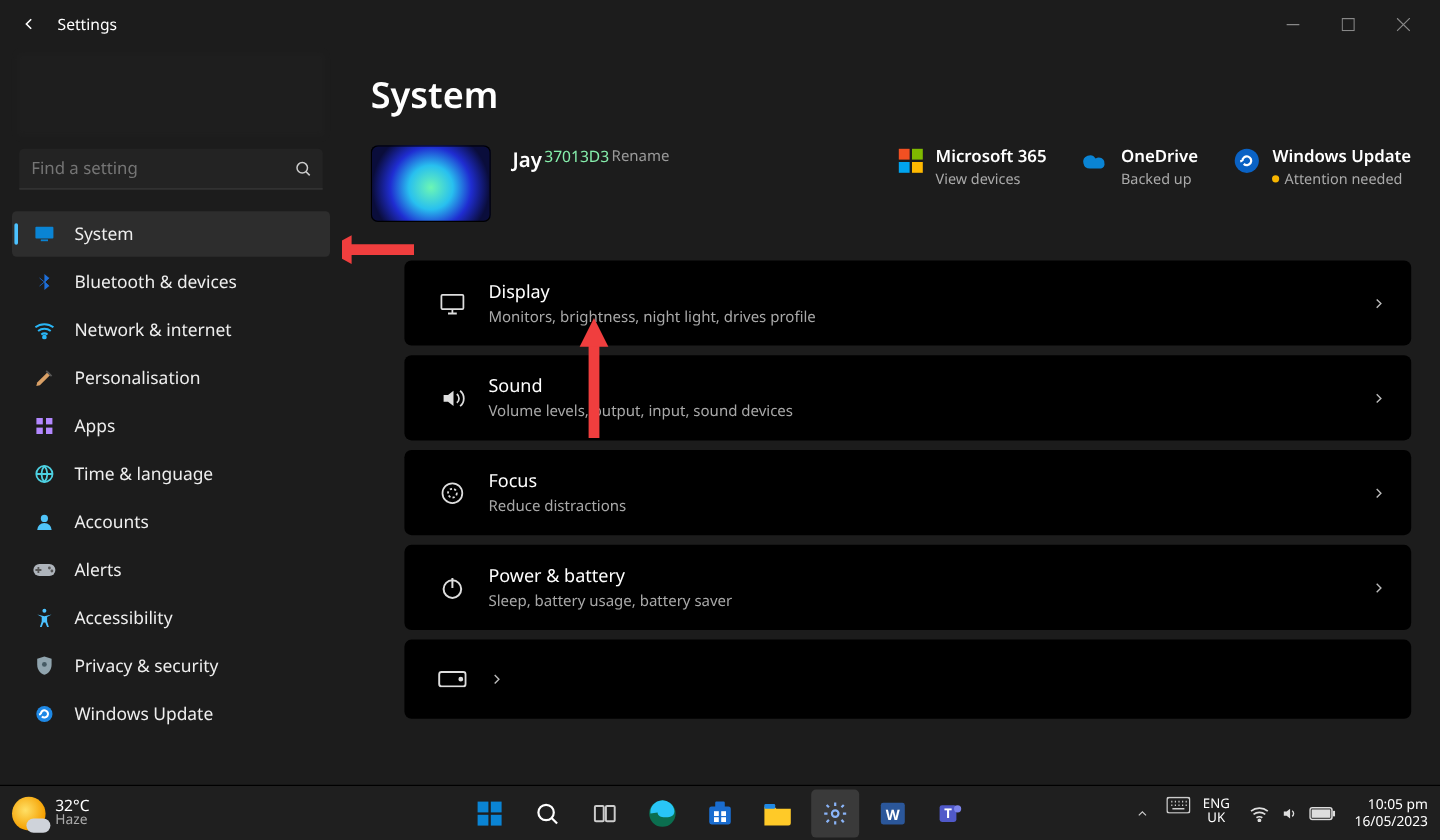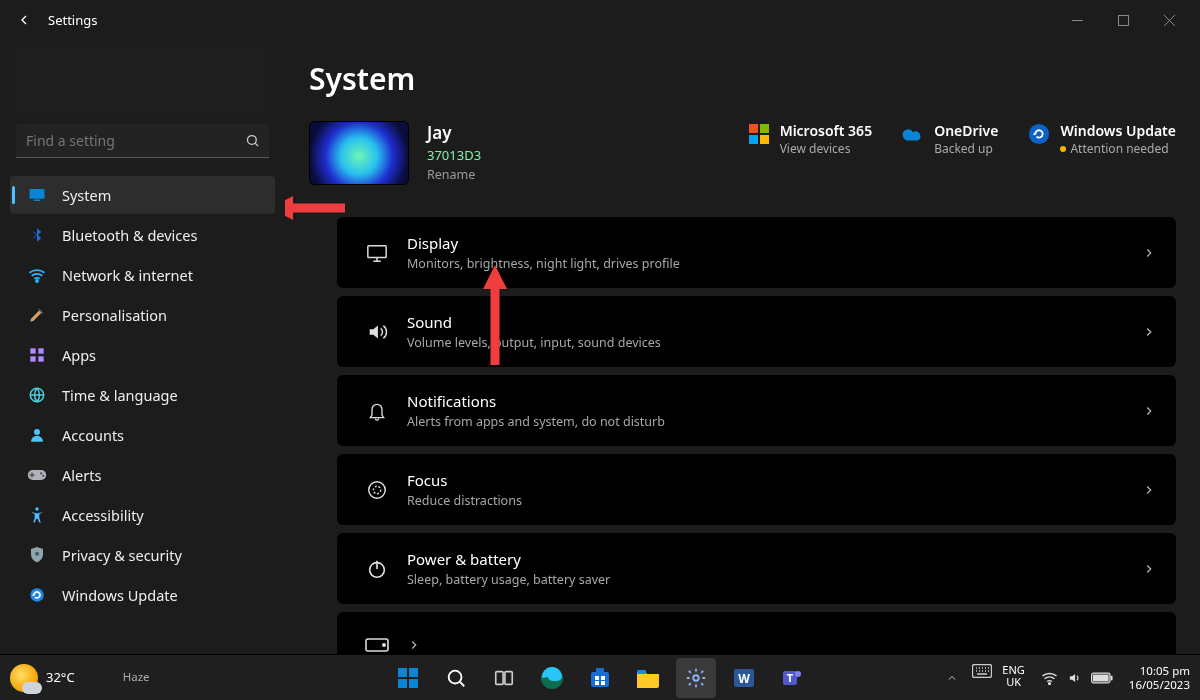--- a/index.html
+++ b/index.html
@@ -23,21 +23,21 @@
   .nav { display: flex; flex-direction: column; gap: 2px; padding: 0 4px; }
   .navitem { display: flex; align-items: center; height: 38px; padding: 0 10px 0 14px; border-radius: 4px; cursor: pointer; font-size: 14.5px; color: #eee; position: relative; }
   .navitem .ico { width: 26px; display: flex; align-items: center; justify-content: center; margin-right: 12px; }
   .navitem.active { background: #2d2d2d; }
   .navitem.active::before { content: ""; position: absolute; left: 2px; width: 3px; height: 18px; background: #4cc2ff; border-radius: 2px; }
   
   .main { flex: 1; padding: 18px 24px 0 24px; overflow: hidden; display: flex; flex-direction: column; position: relative; }
   .page-title { font-size: 30px; font-weight: 600; margin-bottom: 22px; }
   .header-row { display: flex; align-items: flex-start; gap: 18px; margin-bottom: 32px; }
   .pc-tile { width: 100px; height: 64px; border-radius: 6px; background: radial-gradient(circle at 50% 55%, #6cf6b4 0%, #28c0ef 30%, #1f2dd1 55%, #0a0d3b 80%); box-shadow: 0 0 0 1px #000 inset; }
-  .pc-info { display: flex; flex-direction: column; gap: 2px; }
+  .pc-info { display: flex; gap: 2px; }
   .pc-name { font-size: 17px; font-weight: 600; }
   .pc-model { font-size: 13px; color: #86efac; }
   .pc-rename { font-size: 12.5px; color: #9a9a9a; cursor: pointer; }
   .header-spacer { flex: 1; }
   .hdr-widgets { display: flex; gap: 30px; align-items: flex-start; }
   .hdr-w { display: flex; gap: 10px; align-items: flex-start; cursor: pointer; }
   .hdr-w .wicon { width: 22px; height: 22px; display: flex; align-items: center; justify-content: center; margin-top: 2px; }
   .hdr-w .wtitle { font-size: 14px; font-weight: 600; }
   .hdr-w .wsub { font-size: 12px; color: #aaa; display: flex; align-items: center; gap: 4px; }
   .wsub.warn::before { content: ""; width: 6px; height: 6px; border-radius: 50%; background: #f7b500; display: inline-block; }
@@ -49,21 +49,21 @@
   .option .osub { font-size: 12.5px; color: #a8a8a8; }
   .option .chev { color: #bbb; }
   
   .arrow { position: absolute; pointer-events: none; }
   .arrow svg { display: block; }
   
   .taskbar { height: 46px; background: #1f1f1f; border-top: 1px solid #000; display: flex; align-items: center; padding: 0 10px; }
   .weather { display: flex; align-items: center; gap: 8px; }
   .weather .sun { width: 28px; height: 28px; border-radius: 50%; background: radial-gradient(circle at 40% 40%, #ffe066, #f59f00 70%); position: relative; }
   .weather .sun::after { content:""; position:absolute; right:-4px; bottom:-2px; width:20px; height:12px; background:#cfd3da; border-radius:10px; }
-  .weather-text { display:flex; flex-direction:row; line-height:1.05;gap:48px; }
+  .weather-text { display:flex; flex-direction:column; line-height:1.05; }
   .weather-text .t1 { font-size:13px; }
   .weather-text .t2 { font-size:11.5px; color:#aaa; }
   .task-center { position:absolute; left:50%; transform:translateX(-50%); display:flex; gap:8px; align-items:center; }
   .tbtn { width:40px; height:40px; display:flex; align-items:center; justify-content:center; border-radius:4px; cursor:pointer; }
   .tray { margin-left:auto; display:flex; gap:10px; }
   .tray .lang { font-size:11px; line-height:1.1; text-align:center; cursor:pointer; }
   .tray .sys { display:flex; gap:8px; align-items:center; cursor:pointer; padding:4px 6px; }
   .tray .clock { font-size:11.5px; line-height:1.15; text-align:right; cursor:pointer; }
   .tray .chevup { width:20px; display:flex; align-items:center; justify-content:center; cursor:pointer; }
   svg { display:block; }
@@ -306,37 +306,20 @@
               <div class="osub">Volume levels, output, input, sound devices</div>
             </div>
             <div class="chev">
               <svg width="14" height="14" viewBox="0 0 24 24" fill="none" stroke="currentColor" stroke-width="2">
                 <path d="M9 6l6 6-6 6"></path>
               </svg>
             </div>
           </div>
           <div class="option">
             <div class="oicon">
-              <svg width="20" height="22" viewBox="0 0 24 26" fill="none" stroke="#ddd" stroke-width="1.6">
-                <path d="M6 18V11a6 6 0 1 1 12 0v7l2 3H4z"></path>
-                <path d="M10 22a2 2 0 0 0 4 0"></path>
-              </svg>
-            </div>
-            <div class="otext">
-              <div class="otitle">Notifications</div>
-              <div class="osub">Alerts from apps and system, do not disturb</div>
-            </div>
-            <div class="chev">
-              <svg width="14" height="14" viewBox="0 0 24 24" fill="none" stroke="currentColor" stroke-width="2">
-                <path d="M9 6l6 6-6 6"></path>
-              </svg>
-            </div>
-          </div>
-          <div class="option">
-            <div class="oicon">
               <svg width="22" height="22" viewBox="0 0 24 24" fill="none" stroke="#ddd" stroke-width="1.6">
                 <circle cx="12" cy="12" r="9"></circle>
                 <circle cx="12" cy="12" r="4" stroke-dasharray="2 2"></circle>
               </svg>
             </div>
             <div class="otext">
               <div class="otitle">Focus</div>
               <div class="osub">Reduce distractions</div>
             </div>
             <div class="chev">

